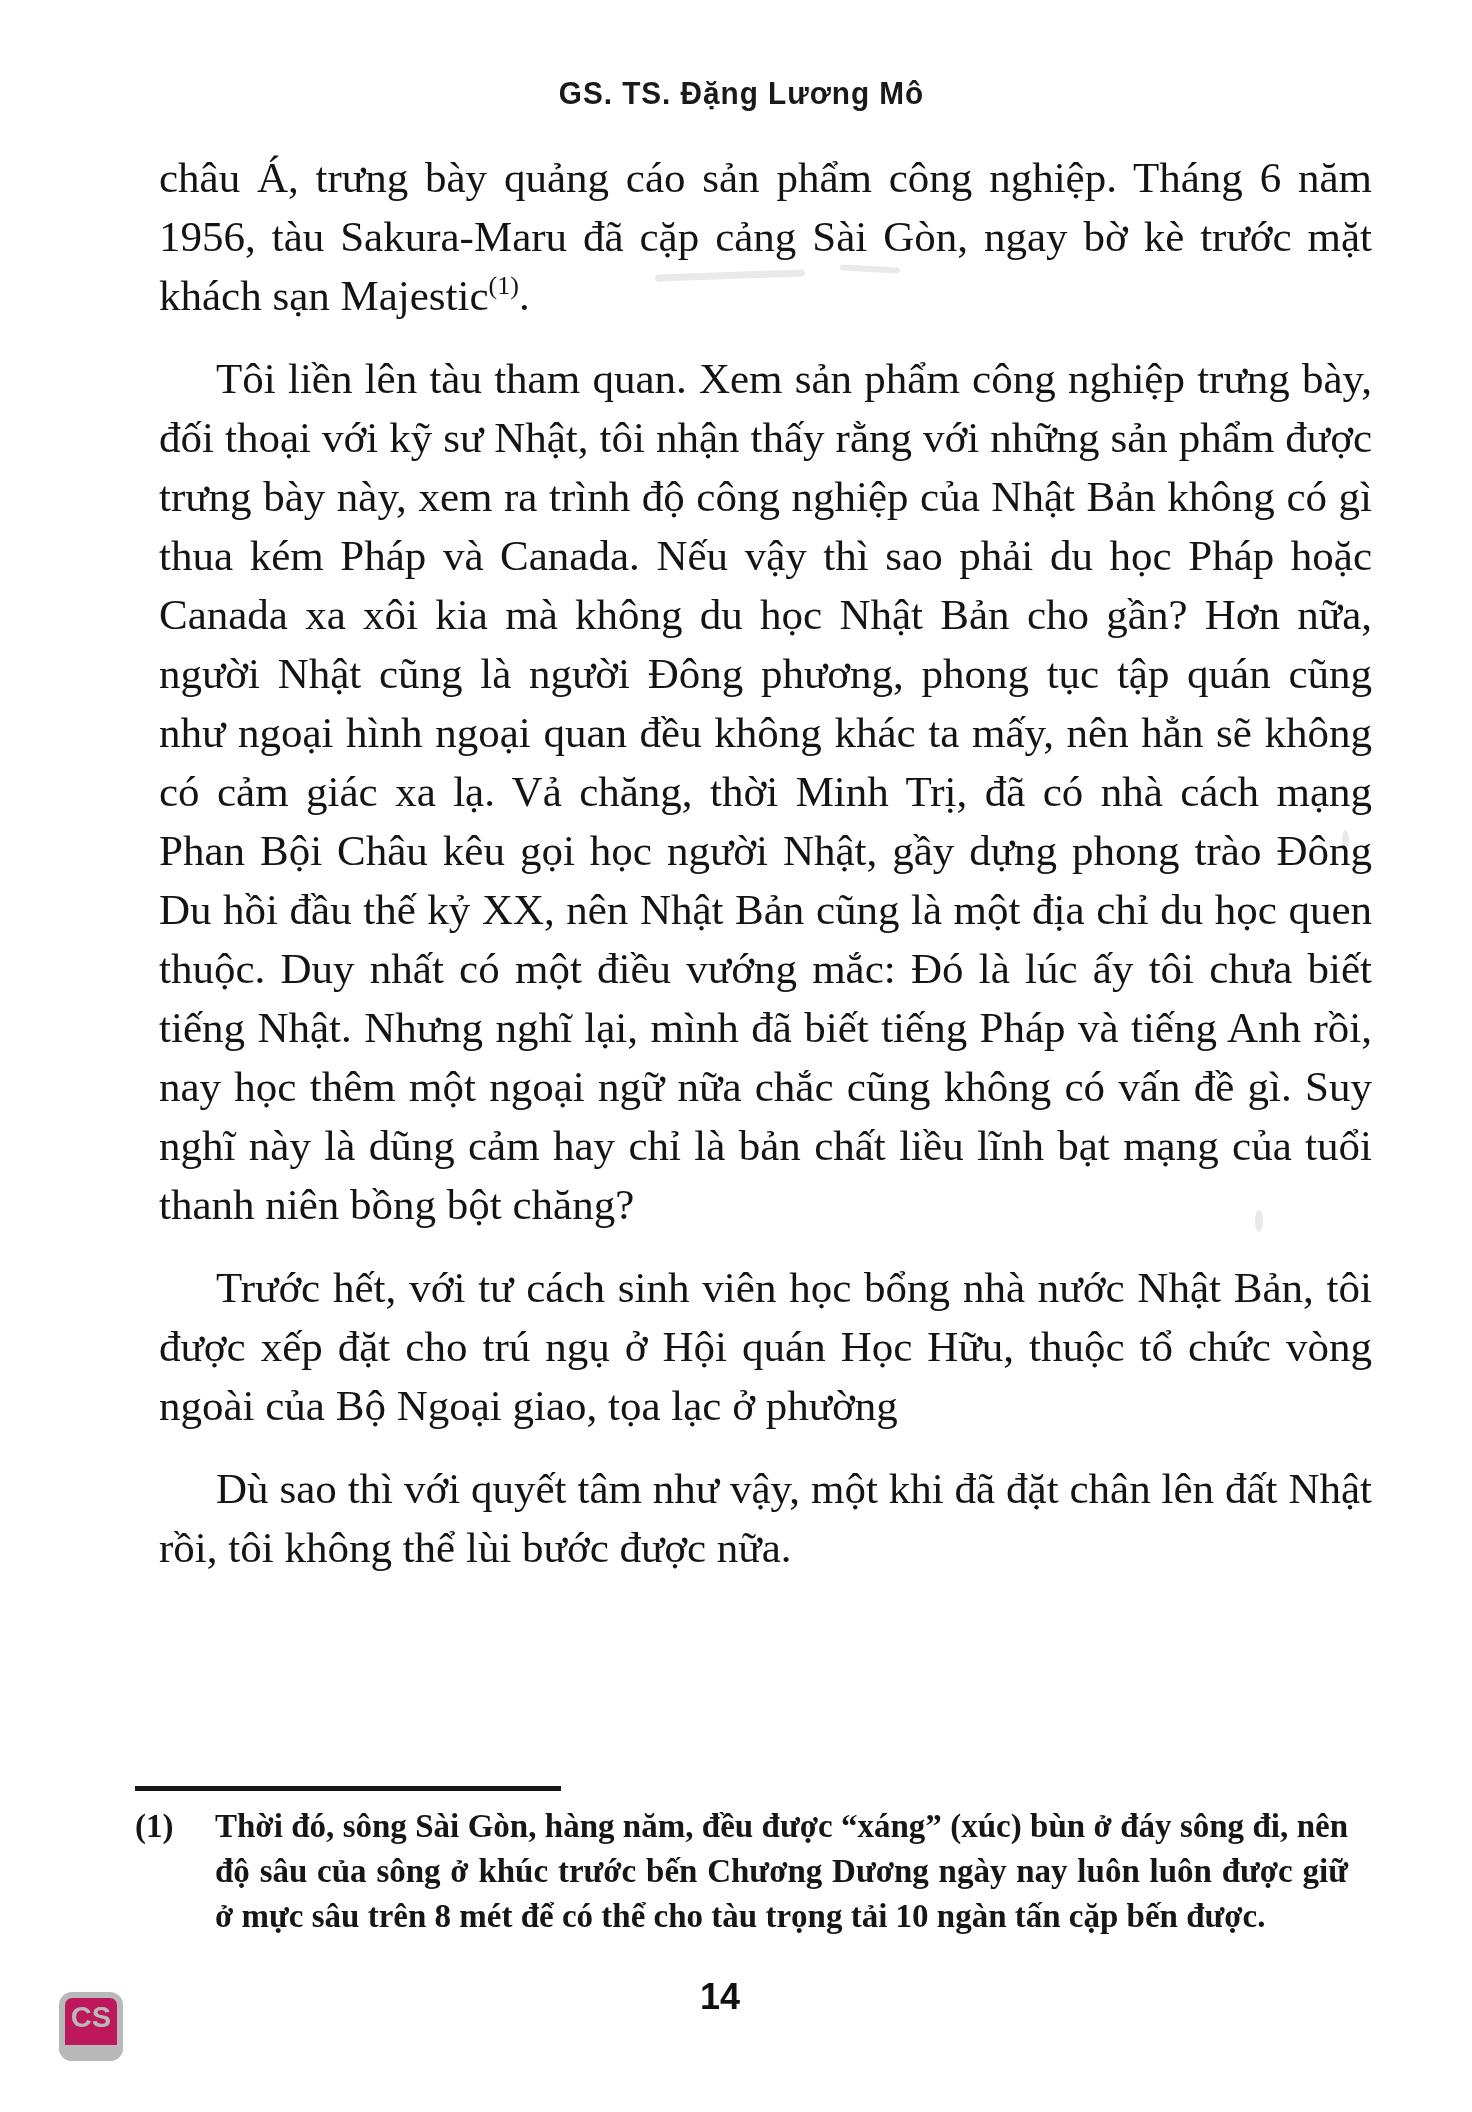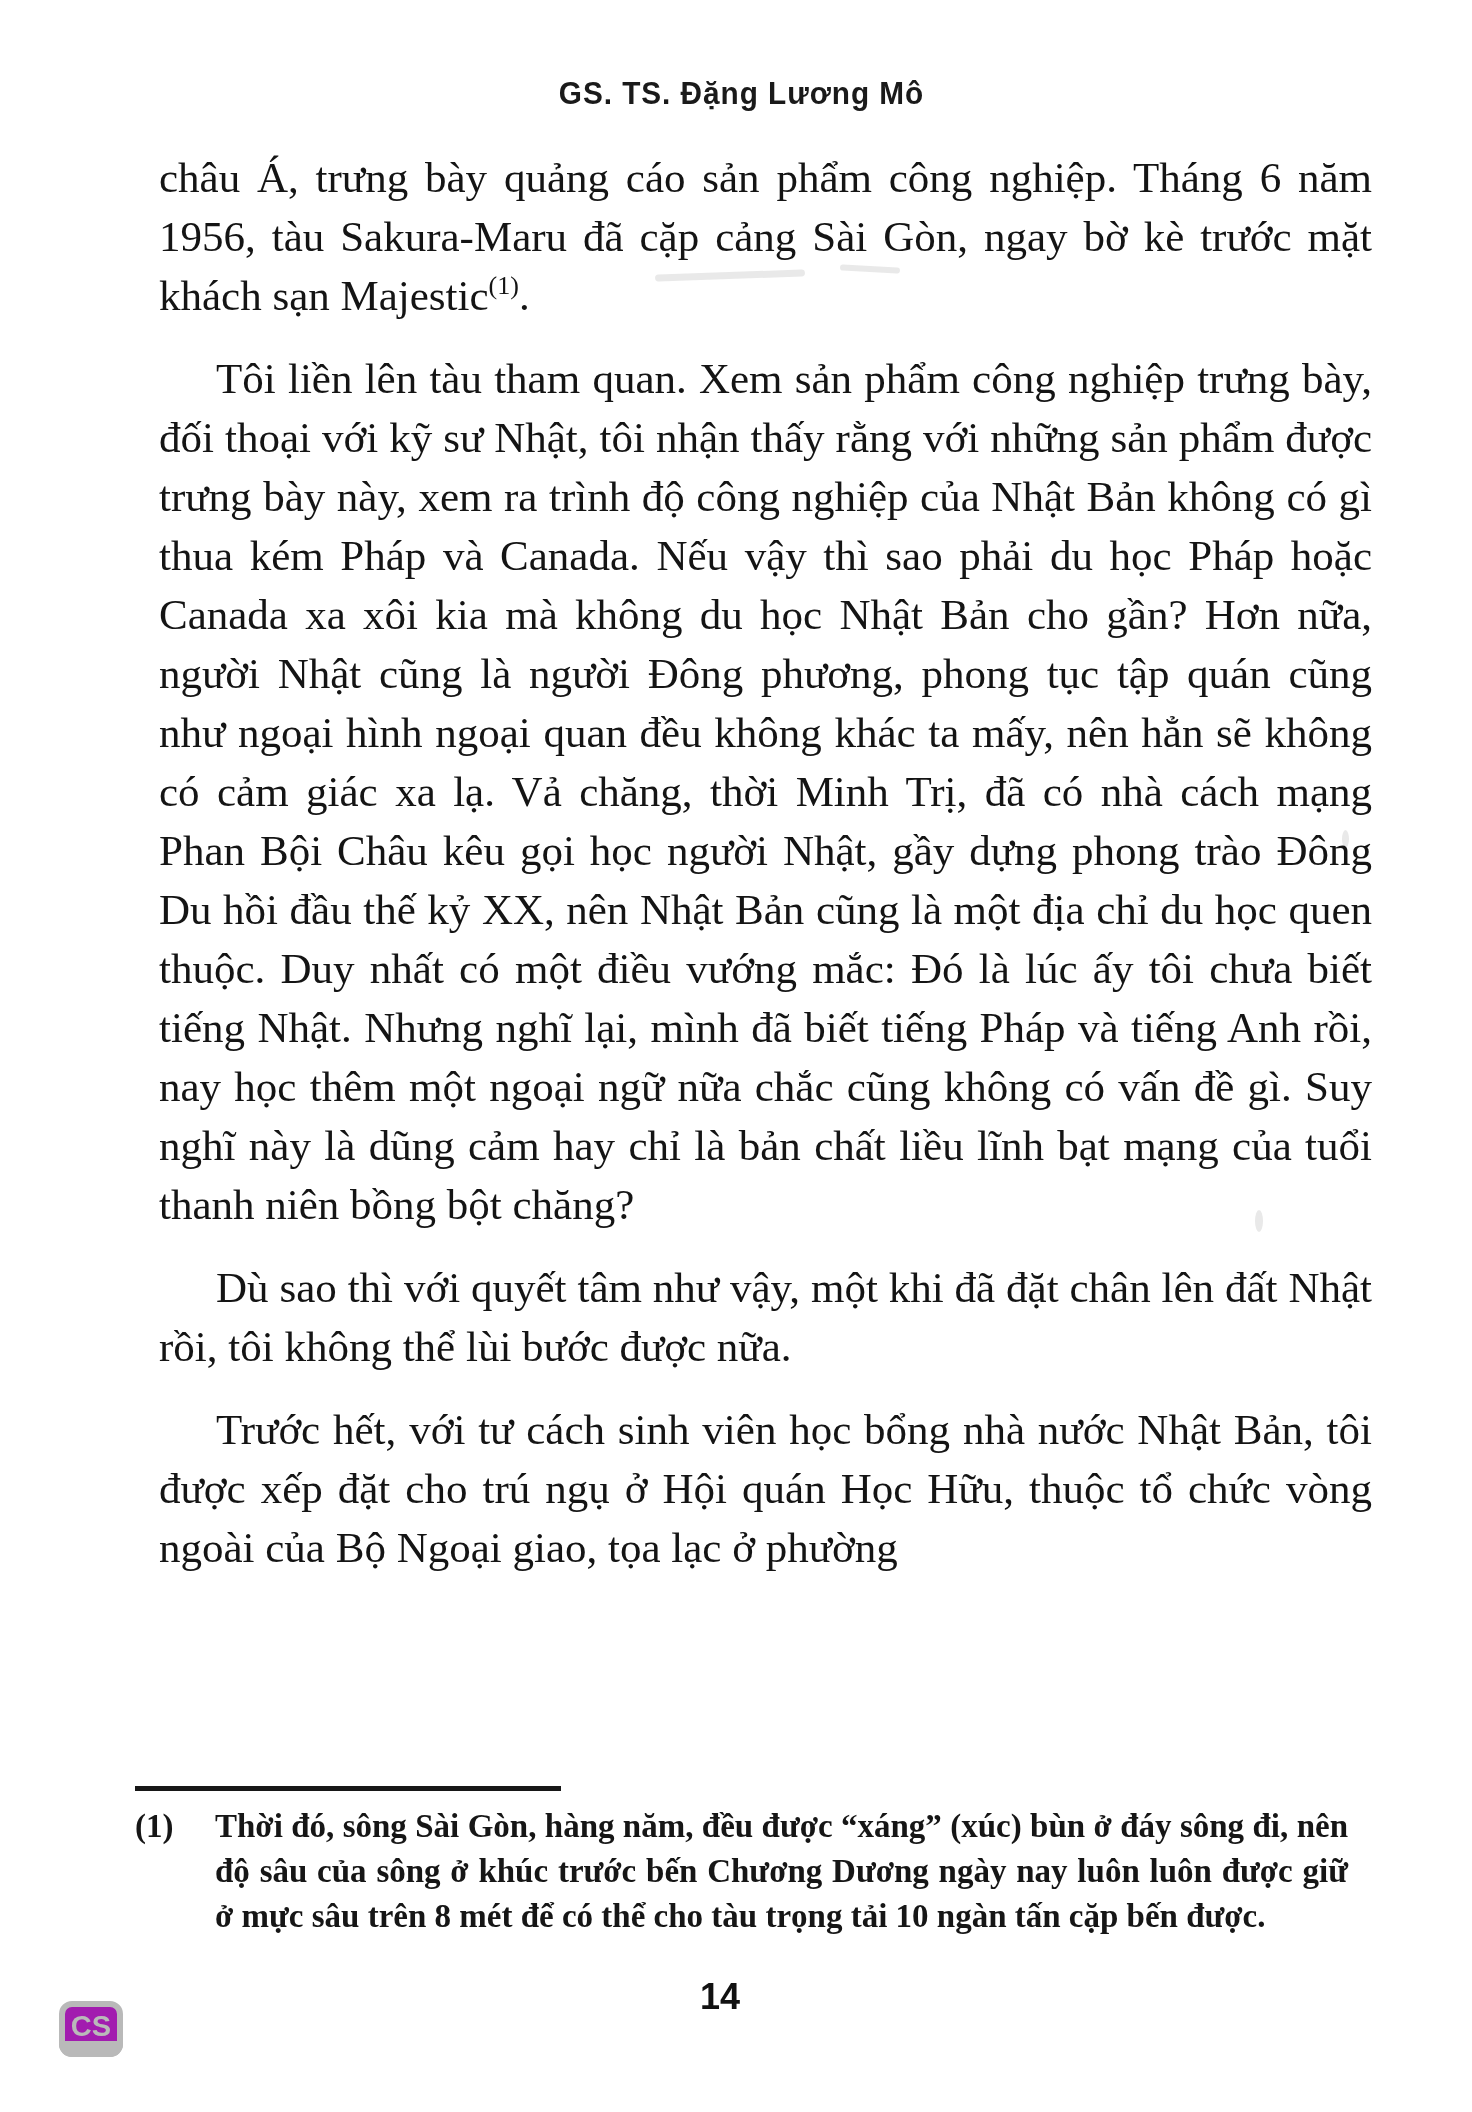--- a/index.html
+++ b/index.html
@@ -77,27 +77,26 @@
   }
   .watermark{
     position:absolute;
     left:59px; top:1992px;
     display:flex;
     align-items:center;
     gap:22px;
   }
   .cs-logo{
     position:relative;
-    width:64px; height:56px;
+    width:64px; height:69px;
     box-sizing:border-box;
     border:6px solid #b9b9b9;
     border-radius:13px;
-    background:#a21caf;
+    background:#be185d;
     flex:0 0 auto;
-    margin-top:9px;
   }
   .cs-letters{
     position:absolute;
     left:0; right:0; top:3px;
     text-align:center;
     font-family:"Liberation Sans",sans-serif;
     font-weight:bold;
     font-size:29px;
     color:#b9b9b9;
     letter-spacing:0;
@@ -129,23 +128,23 @@
 
 <div class="page">
 
   <div class="running-header">GS. TS. Đặng Lương Mô</div>
 
   <div class="content">
     <p class="noindent"><span>châu Á, trưng bày quảng cáo sản phẩm công nghiệp. Tháng 6 năm 1956, tàu Sakura-Maru đã cặp cảng Sài Gòn, ngay bờ kè trước mặt khách sạn Majestic</span><span class="fn-ref">(1)</span><span>.</span></p>
 
     <p>Tôi liền lên tàu tham quan. Xem sản phẩm công nghiệp trưng bày, đối thoại với kỹ sư Nhật, tôi nhận thấy rằng với những sản phẩm được trưng bày này, xem ra trình độ công nghiệp của Nhật Bản không có gì thua kém Pháp và Canada. Nếu vậy thì sao phải du học Pháp hoặc Canada xa xôi kia mà không du học Nhật Bản cho gần? Hơn nữa, người Nhật cũng là người Đông phương, phong tục tập quán cũng như ngoại hình ngoại quan đều không khác ta mấy, nên hẳn sẽ không có cảm giác xa lạ. Vả chăng, thời Minh Trị, đã có nhà cách mạng Phan Bội Châu kêu gọi học người Nhật, gầy dựng phong trào Đông Du hồi đầu thế kỷ XX, nên Nhật Bản cũng là một địa chỉ du học quen thuộc. Duy nhất có một điều vướng mắc: Đó là lúc ấy tôi chưa biết tiếng Nhật. Nhưng nghĩ lại, mình đã biết tiếng Pháp và tiếng Anh rồi, nay học thêm một ngoại ngữ nữa chắc cũng không có vấn đề gì. Suy nghĩ này là dũng cảm hay chỉ là bản chất liều lĩnh bạt mạng của tuổi thanh niên bồng bột chăng?</p>
 
+    <p>Trước hết, với tư cách sinh viên học bổng nhà nước Nhật Bản, tôi được xếp đặt cho trú ngụ ở Hội quán Học Hữu, thuộc tổ chức vòng ngoài của Bộ Ngoại giao, tọa lạc ở phường</p>
+
     <p>Dù sao thì với quyết tâm như vậy, một khi đã đặt chân lên đất Nhật rồi, tôi không thể lùi bước được nữa.</p>
-
-    <p>Trước hết, với tư cách sinh viên học bổng nhà nước Nhật Bản, tôi được xếp đặt cho trú ngụ ở Hội quán Học Hữu, thuộc tổ chức vòng ngoài của Bộ Ngoại giao, tọa lạc ở phường</p>
   </div>
 
   <div class="footnote-rule"></div>
 
   <div class="footnote">
     <span class="fn-marker">(1)</span>
     <span>Thời đó, sông Sài Gòn, hàng năm, đều được “xáng” (xúc) bùn ở đáy sông đi, nên độ sâu của sông ở khúc trước bến Chương Dương ngày nay luôn luôn được giữ ở mực sâu trên 8 mét để có thể cho tàu trọng tải 10 ngàn tấn cặp bến được.</span>
   </div>
 
   <div class="page-number">14</div>

